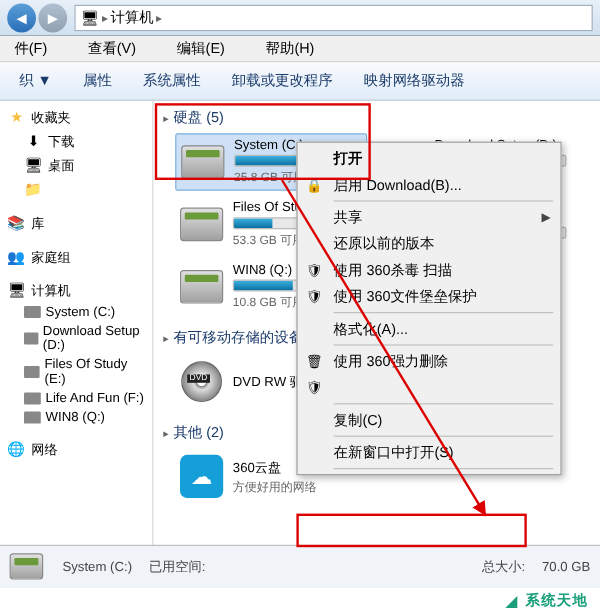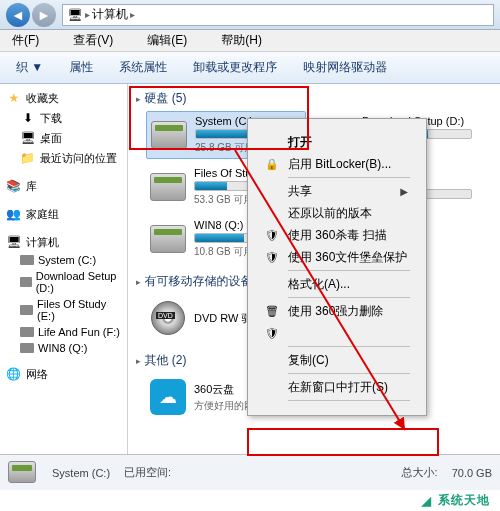--- a/index.html
+++ b/index.html
@@ -44,21 +44,21 @@
 .dvd-ico { width: 34px; height: 34px; border-radius: 50%; background: radial-gradient(circle,#fff 15%,#888 18%,#ddd 30%,#888 70%); border: 1px solid #666; position: relative; }
 .dvd-label { position: absolute; top: 10px; left: 4px; font-size: 7px; background: #222; color: #fff; padding: 0 2px; }
 .cloud-ico { width: 36px; height: 36px; background: #159fd8; border-radius: 6px; display: flex; align-items: center; justify-content: center; color: #fff; font-size: 18px; }
 .drive-info { flex: 1; display: flex; flex-direction: column; gap: 2px; }
 .drive-name { font-size: 11px; }
 .drive-bar { width: 100%; height: 10px; background: #e8e8e8; border: 1px solid #bbb; border-radius: 2px; overflow: hidden; }
 .drive-fill { height: 100%; background: linear-gradient(#3ab0e0, #0a70a0); }
 .drive-free { font-size: 10px; color: #666; }
 
 
-.ctxmenu { position: absolute; left: 247px; top: 118px; width: 180px; background: #f0f0f0; border: 1px solid #a0a0a0; box-shadow: 2px 2px 6px rgba(0,0,0,0.3); padding: 12px; z-index: 100; }
+.ctxmenu { position: absolute; left: 247px; top: 118px; width: 221px; background: #f0f0f0; border: 1px solid #a0a0a0; box-shadow: 2px 2px 6px rgba(0,0,0,0.3); padding: 2px; z-index: 100; }
 .ctx-item { height: 22px; display: flex; align-items: center; padding: 0 6px 0 28px; position: relative; cursor: default; font-size: 12px; }
 .ctx-item.bold { font-weight: bold; }
 .ctx-sep { height: 1px; background: #c0c0c0; margin: 2px 4px 2px 28px; }
 .ctx-icon { position: absolute; left: 4px; width: 16px; height: 16px; display: flex; align-items: center; justify-content: center; font-size: 11px; }
 .ctx-arrow { position: absolute; right: 6px; font-size: 10px; color: #444; }
 
 
 .statusbar { position: absolute; bottom: 21px; left: 0; right: 0; height: 36px; background: #f0f4f8; border-top: 1px solid #c0c0c0; display: flex; align-items: center; padding: 0 8px; gap: 14px; font-size: 11px; color: #444; }
 .status-ico { width: 30px; height: 24px; }
 .watermark { position: absolute; bottom: 0; left: 0; right: 0; height: 21px; background: #fff; display: flex; align-items: center; justify-content: flex-end; padding: 0 10px; font-size: 12px; color: #1a9f7a; font-weight: bold; letter-spacing: 1px; }
@@ -108,21 +108,20 @@
       <div class="sb-item">
           <span class="sb-icon">⬇</span>
           <span>下载</span>
         </div>
       <div class="sb-item">
           <span class="sb-icon">🖥</span>
           <span>桌面</span>
         </div>
       <div class="sb-item">
           <span class="sb-icon">📁</span>
-          <span>最近访问的位置</span>
         </div>
     </div>
     <div class="sb-group">
       <div class="sb-header">
           <span class="sb-icon">📚</span>
           <span>库</span>
         </div>
     </div>
     <div class="sb-group">
       <div class="sb-header">
@@ -265,21 +264,21 @@
     </div>
   </div>
 </div>
 
 <div class="ctxmenu">
   <div class="ctx-item bold">
       <span>打开</span>
     </div>
   <div class="ctx-item">
       <span class="ctx-icon">🔒</span>
-      <span>启用 BitLocker(B)...</span>
+      <span>启用 Download(B)...</span>
     </div>
   <div class="ctx-sep"></div>
   <div class="ctx-item">
       <span>共享</span>
       <span class="ctx-arrow">▶</span>
     </div>
   <div class="ctx-item">
       <span>还原以前的版本</span>
     </div>
   <div class="ctx-item">

